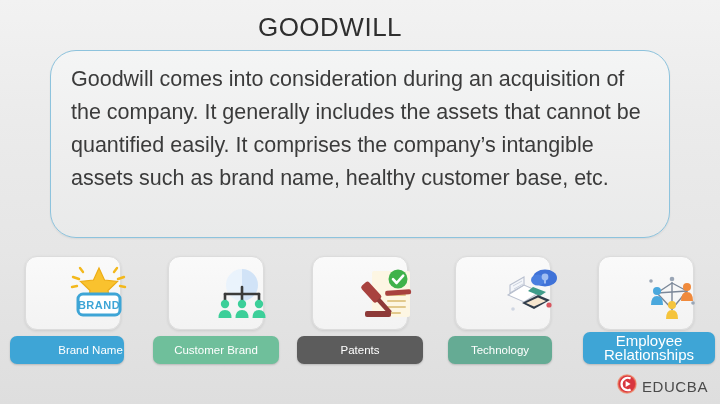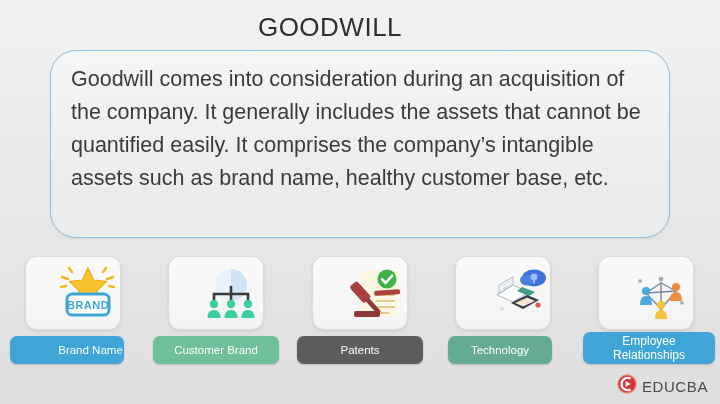--- a/index.html
+++ b/index.html
@@ -69,47 +69,47 @@
     width: 96px;
     height: 74px;
     box-sizing: border-box;
     background: linear-gradient(180deg, #fafafa 0%, #f3f3f3 100%);
     border: 1px solid #dcdcdc;
     border-radius: 12px;
     box-shadow: 0 1px 3px rgba(0,0,0,0.10);
   }
   .card-icon {
     position: absolute;
-    left: 14px;
+    left: 8px;
     top: 4px;
     width: 96px;
     height: 66px;
     display: flex;
     align-items: center;
-    justify-content: center;
+    justify-content: flex-end;
   }
   .card-label {
     position: absolute;
     box-sizing: border-box;
     height: 28px;
     border-radius: 7px;
     color: #ffffff;
     font-size: 11.5px;
     display: flex;
     align-items: center;
     justify-content: center;
     text-align: center;
     line-height: 12px;
     box-shadow: 0 1px 2px rgba(0,0,0,0.18);
     font-family: "Liberation Sans", sans-serif;
   }
   .card-label.two-line {
     height: 32px;
     line-height: 14px;
-    font-size: 12px;
+    font-size: 15px;
   }
 
   
   .c0 { left: 25px; }
   .c1 { left: 168px; }
   .c2 { left: 312px; }
   .c3 { left: 455px; }
   .c4 { left: 598px; }
 
   

